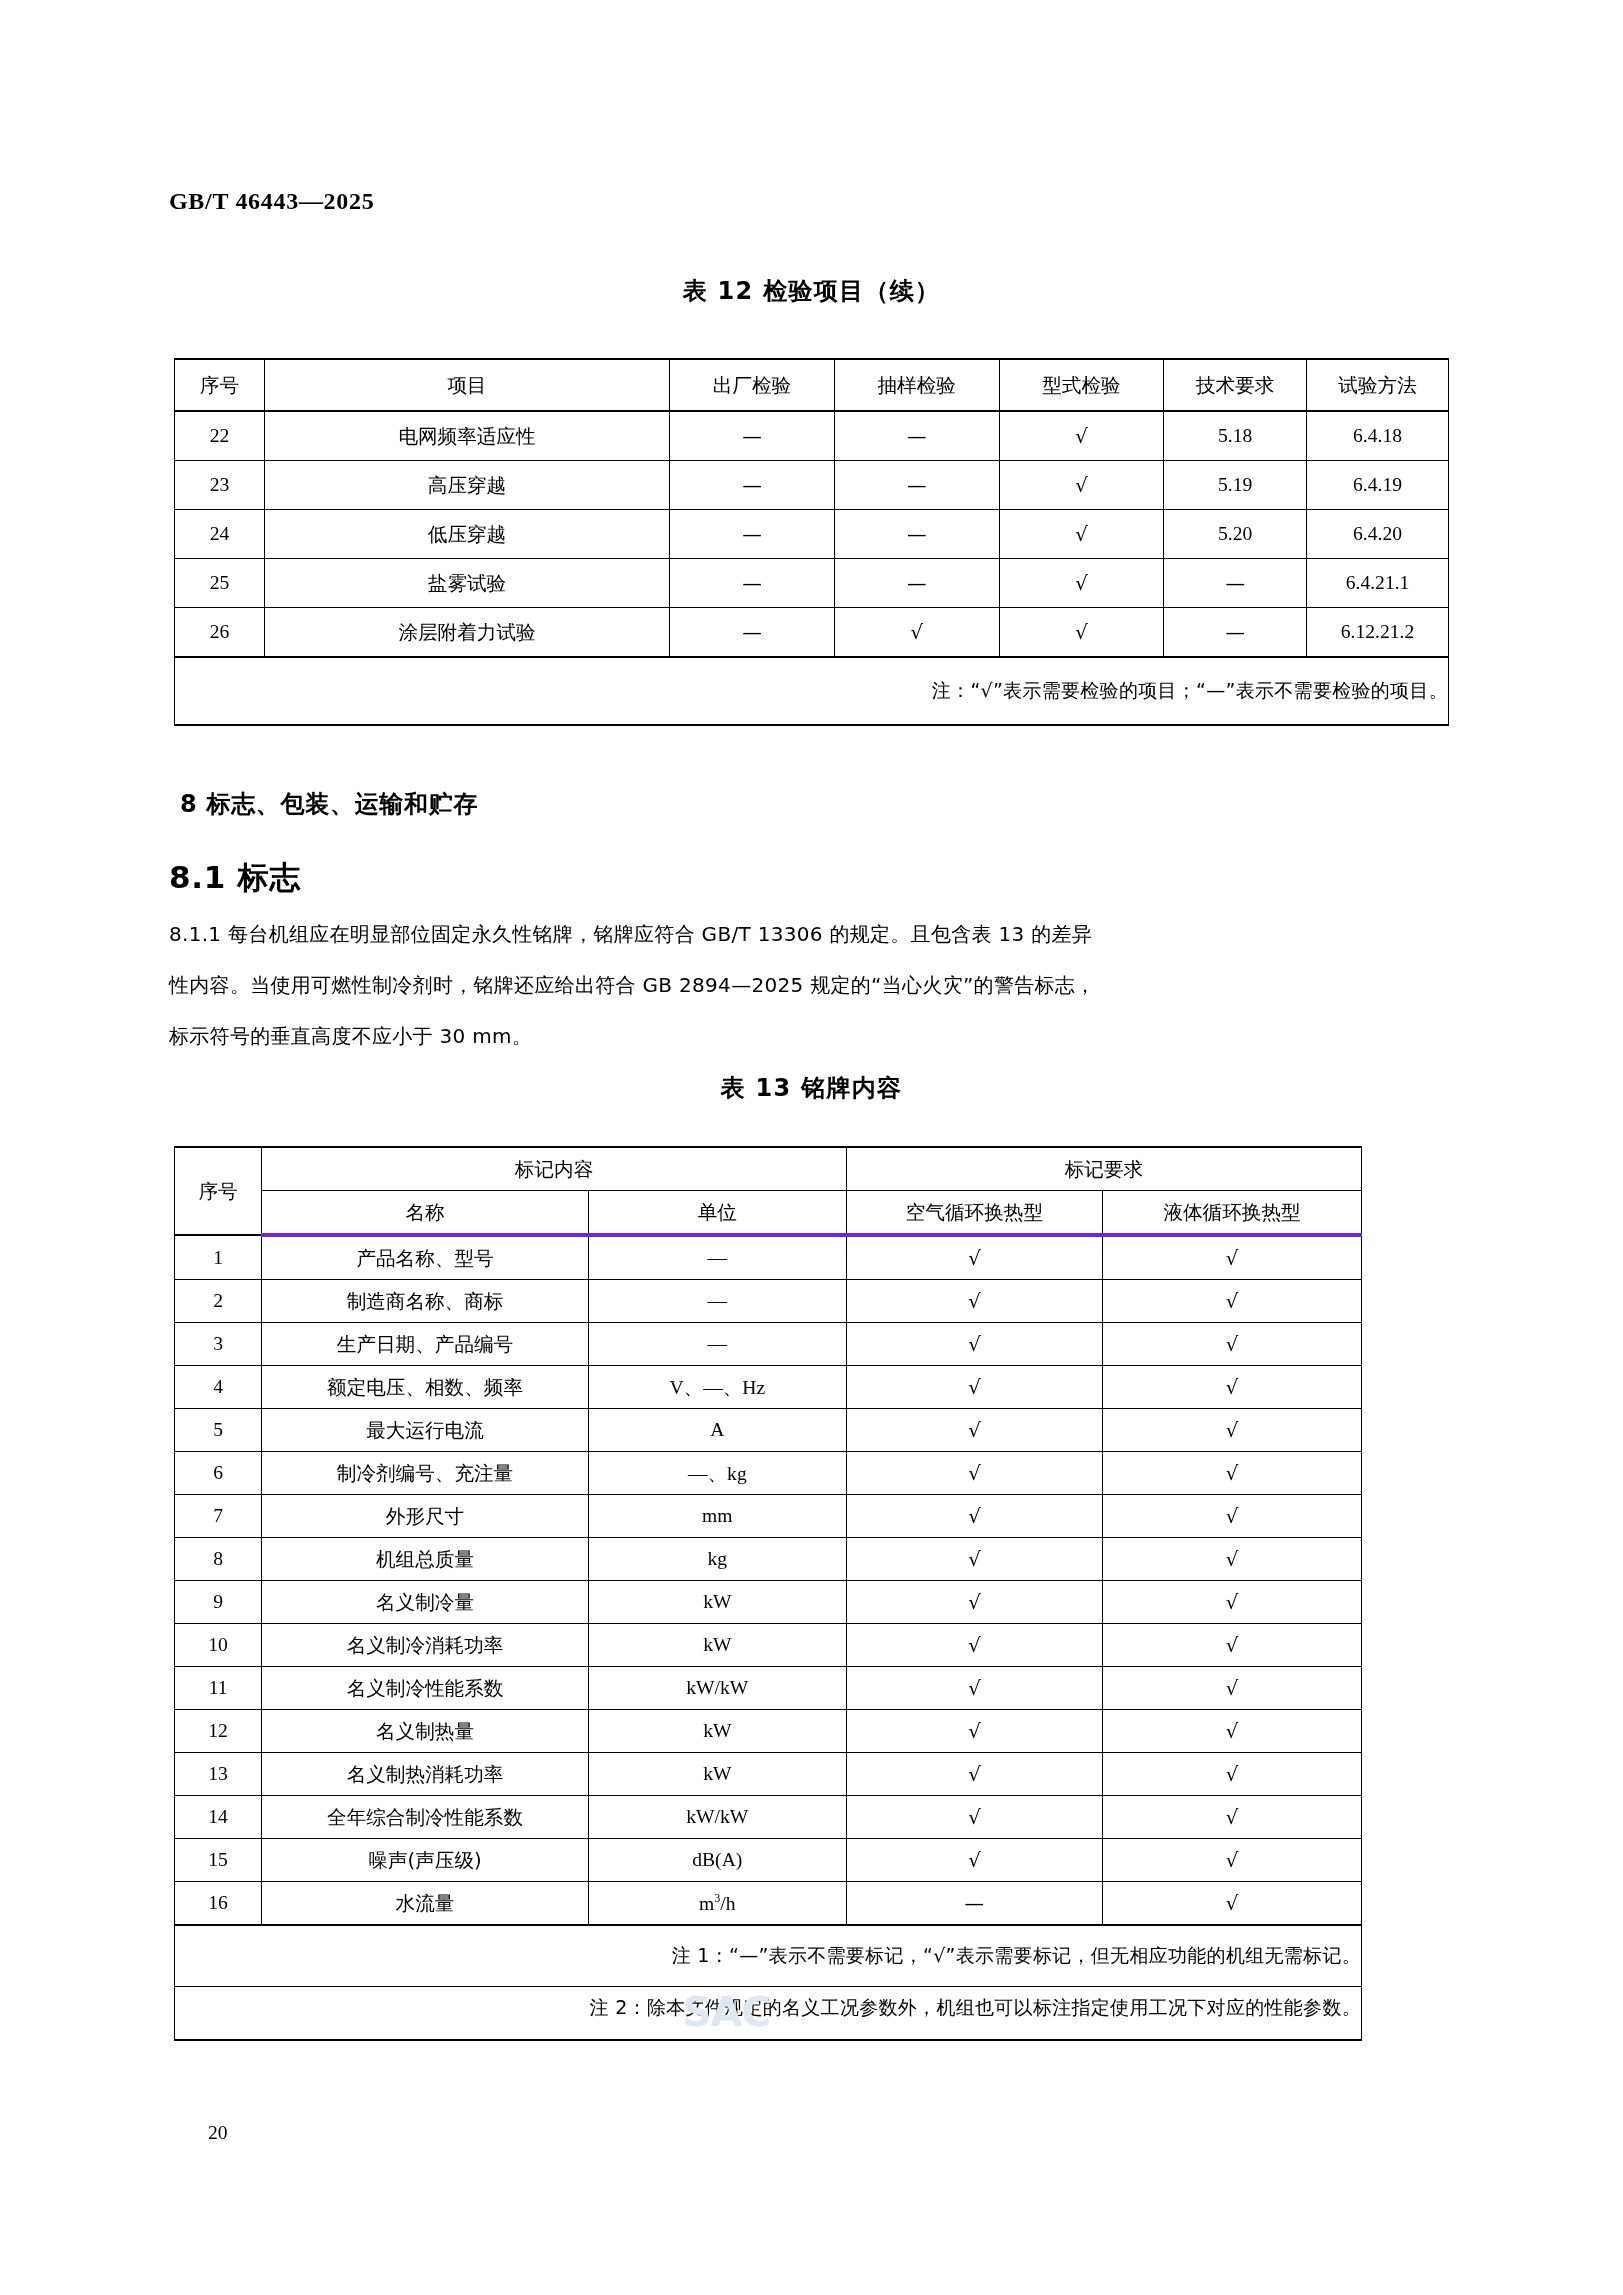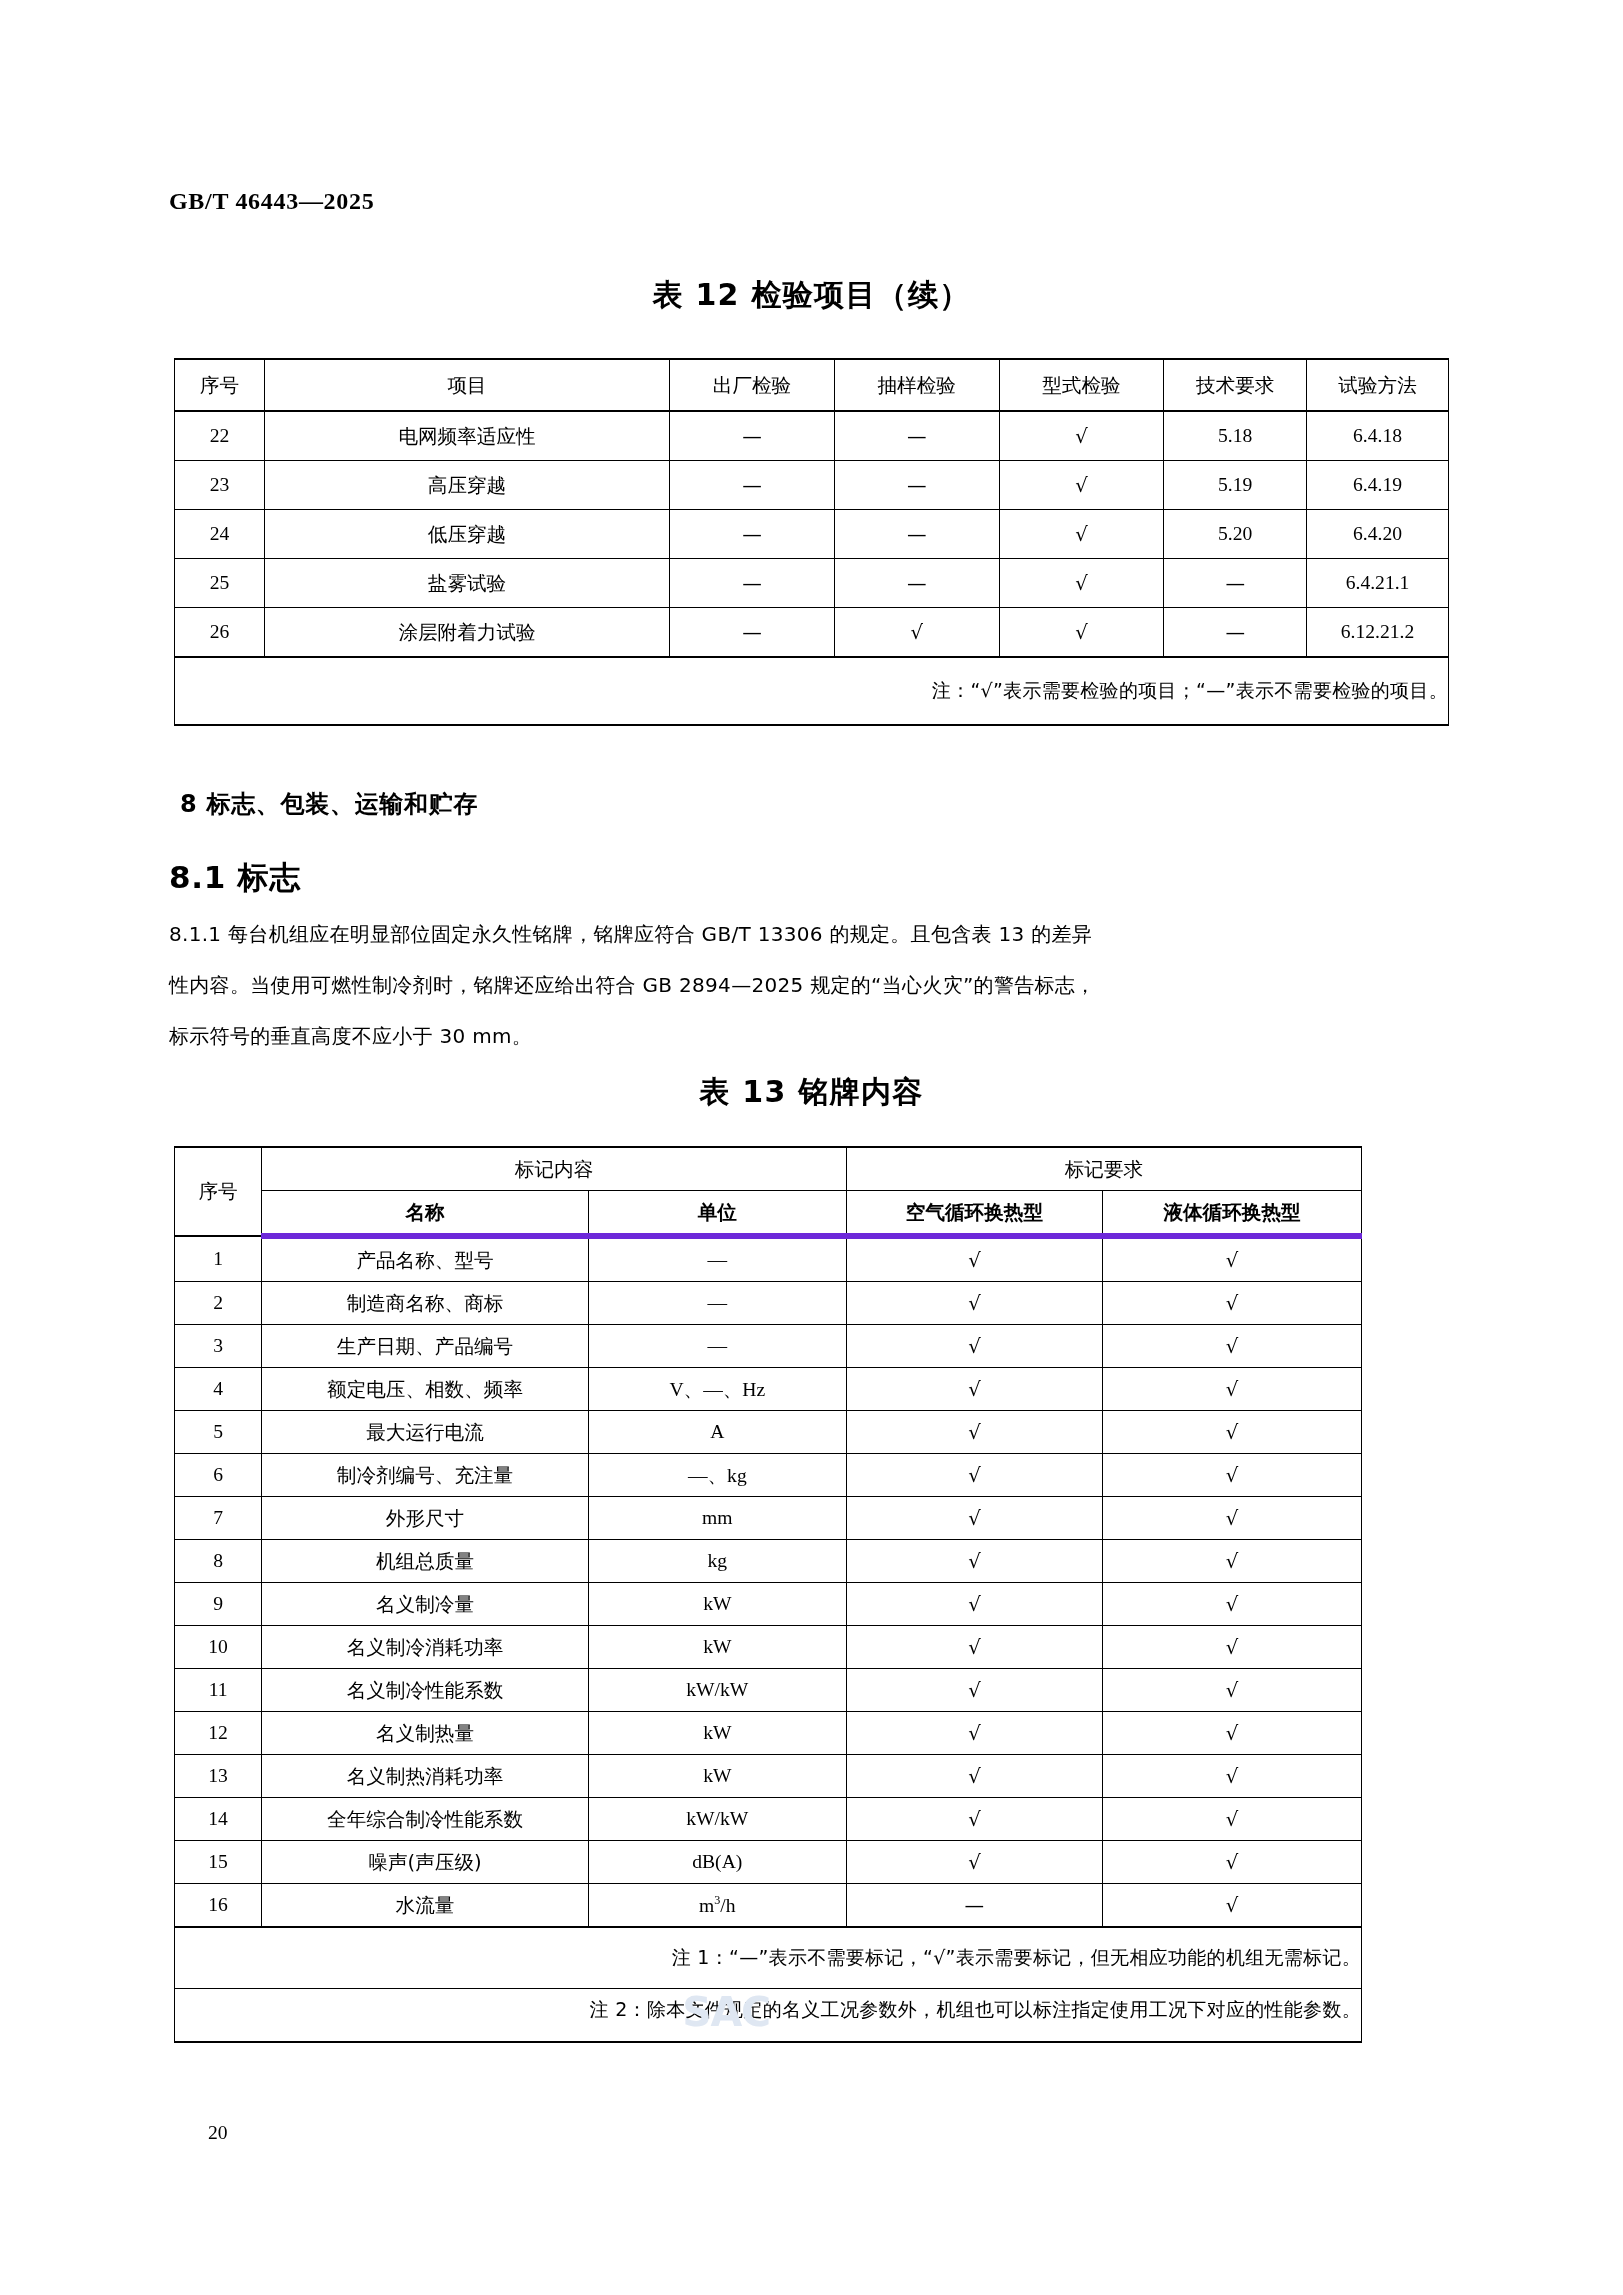--- a/index.html
+++ b/index.html
@@ -32,21 +32,21 @@
     font-weight: bold;
     font-family: "Liberation Serif", "DejaVu Serif", serif;
     white-space: nowrap;
   }
 
   
   .table-caption {
     position: absolute;
     width: 1623px;
     text-align: center;
-    font-size: 30px;
+    font-size: 24px;
     font-weight: bold;
     letter-spacing: 1.3px;
     font-family: "DejaVu Sans", "Liberation Sans", sans-serif;
   }
   #caption-12 { top: 275px; }
   #caption-13 { top: 1072px; }
 
   
   table.std {
     position: absolute;
@@ -137,21 +137,21 @@
     width: 1188px;
   }
   #table-13 td, #table-13 th { height: 42px; }
   #table-13 .c-seq  { width: 92px; }
   #table-13 .c-name { width: 347px; }
   #table-13 .c-unit { width: 272px; }
   #table-13 .c-air  { width: 273px; }
   #table-13 .c-liq  { width: 276px; }
   #table-13 tr.head-row-1 th { height: 42px; }
   #table-13 tr.head-row-1 th.grp { border-bottom: 0.7px solid #000; margin-top: 24px; }
-  #table-13 tr.head-row-2 th { height: 42px; border-bottom: 6px solid #6d28d9; font-weight: bold; }
+  #table-13 tr.head-row-2 th { height: 42px; border-bottom: 4px solid #6d28d9; }
   #table-13 tr.head-row-1 th.seq-cell { border-bottom: 2px solid #000; }
 
   
   .watermark {
     position: absolute;
     left: 667px;
     top: 1981px;
     width: 118px;
     height: 63px;
     color: #dfe7f2;

